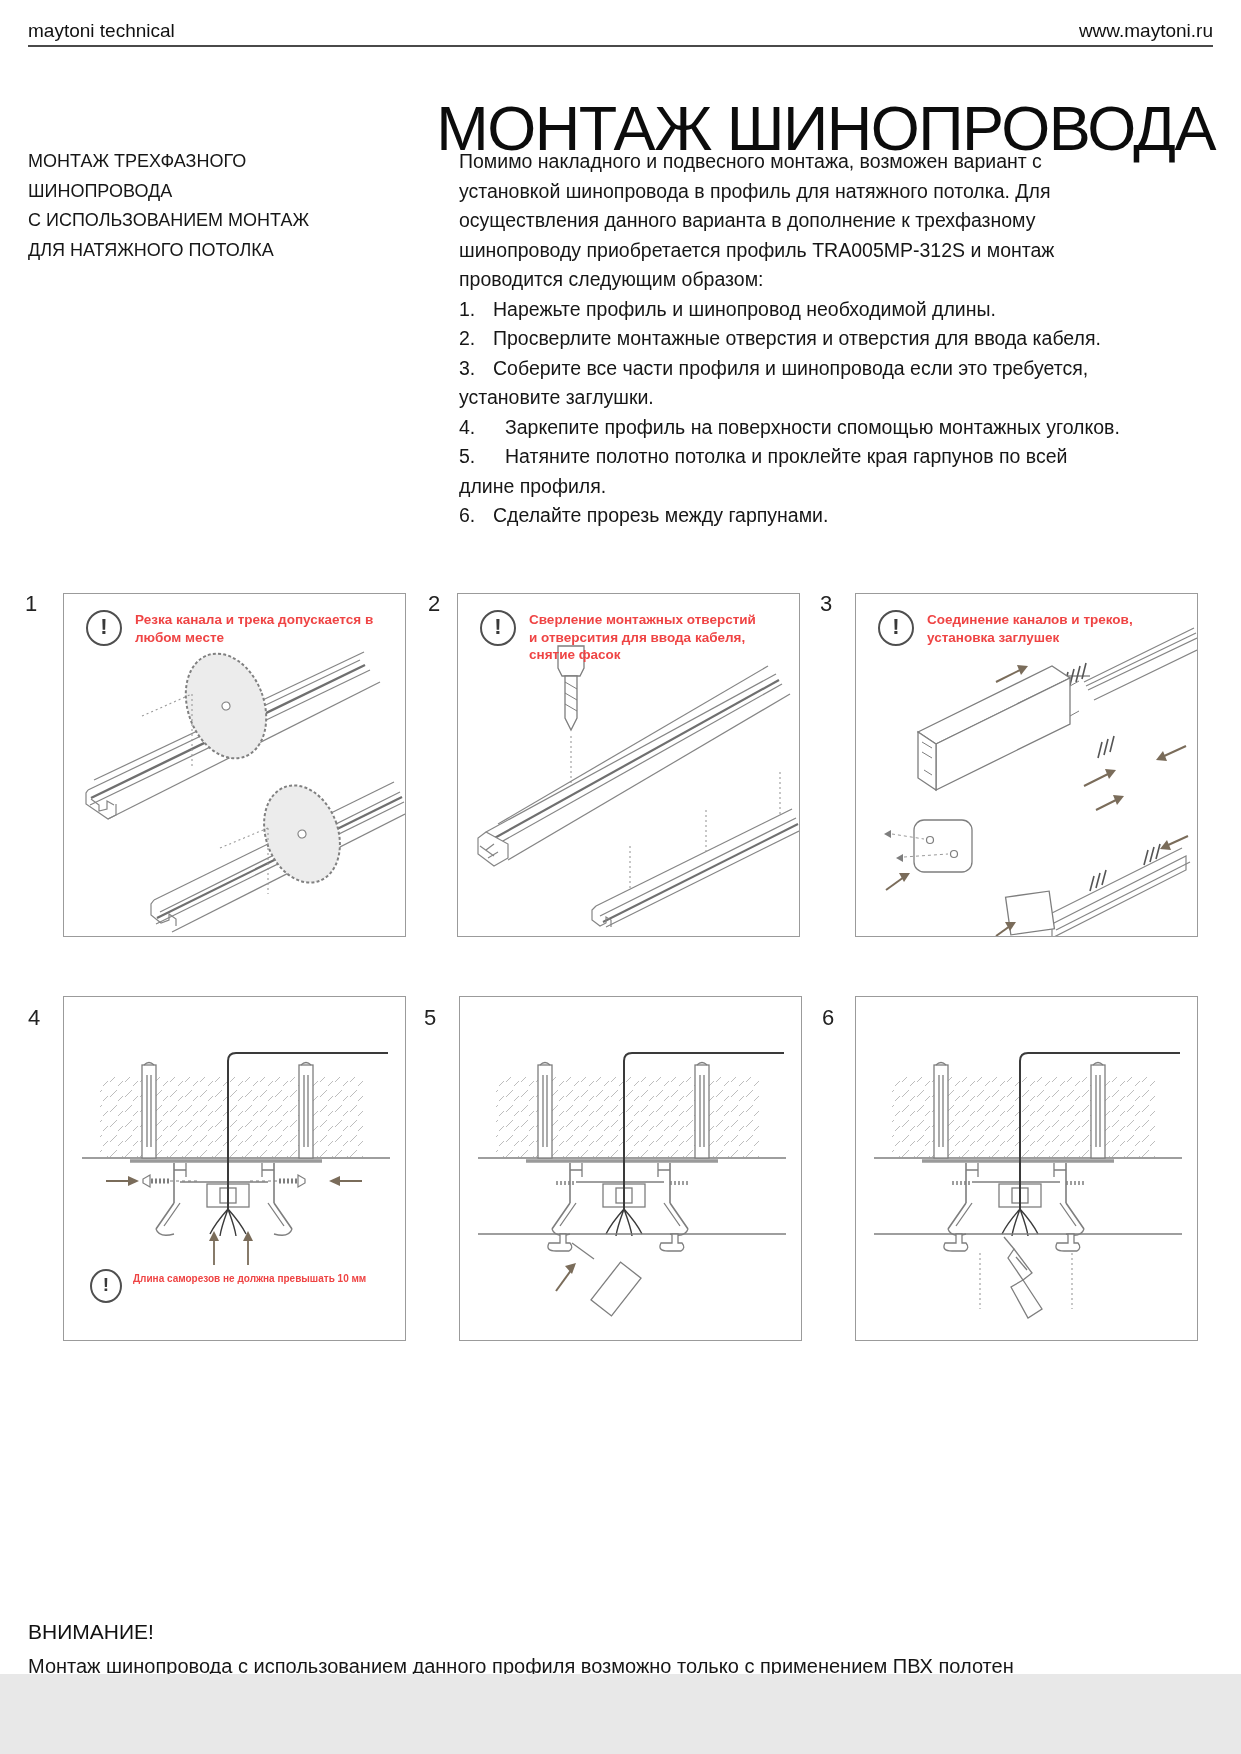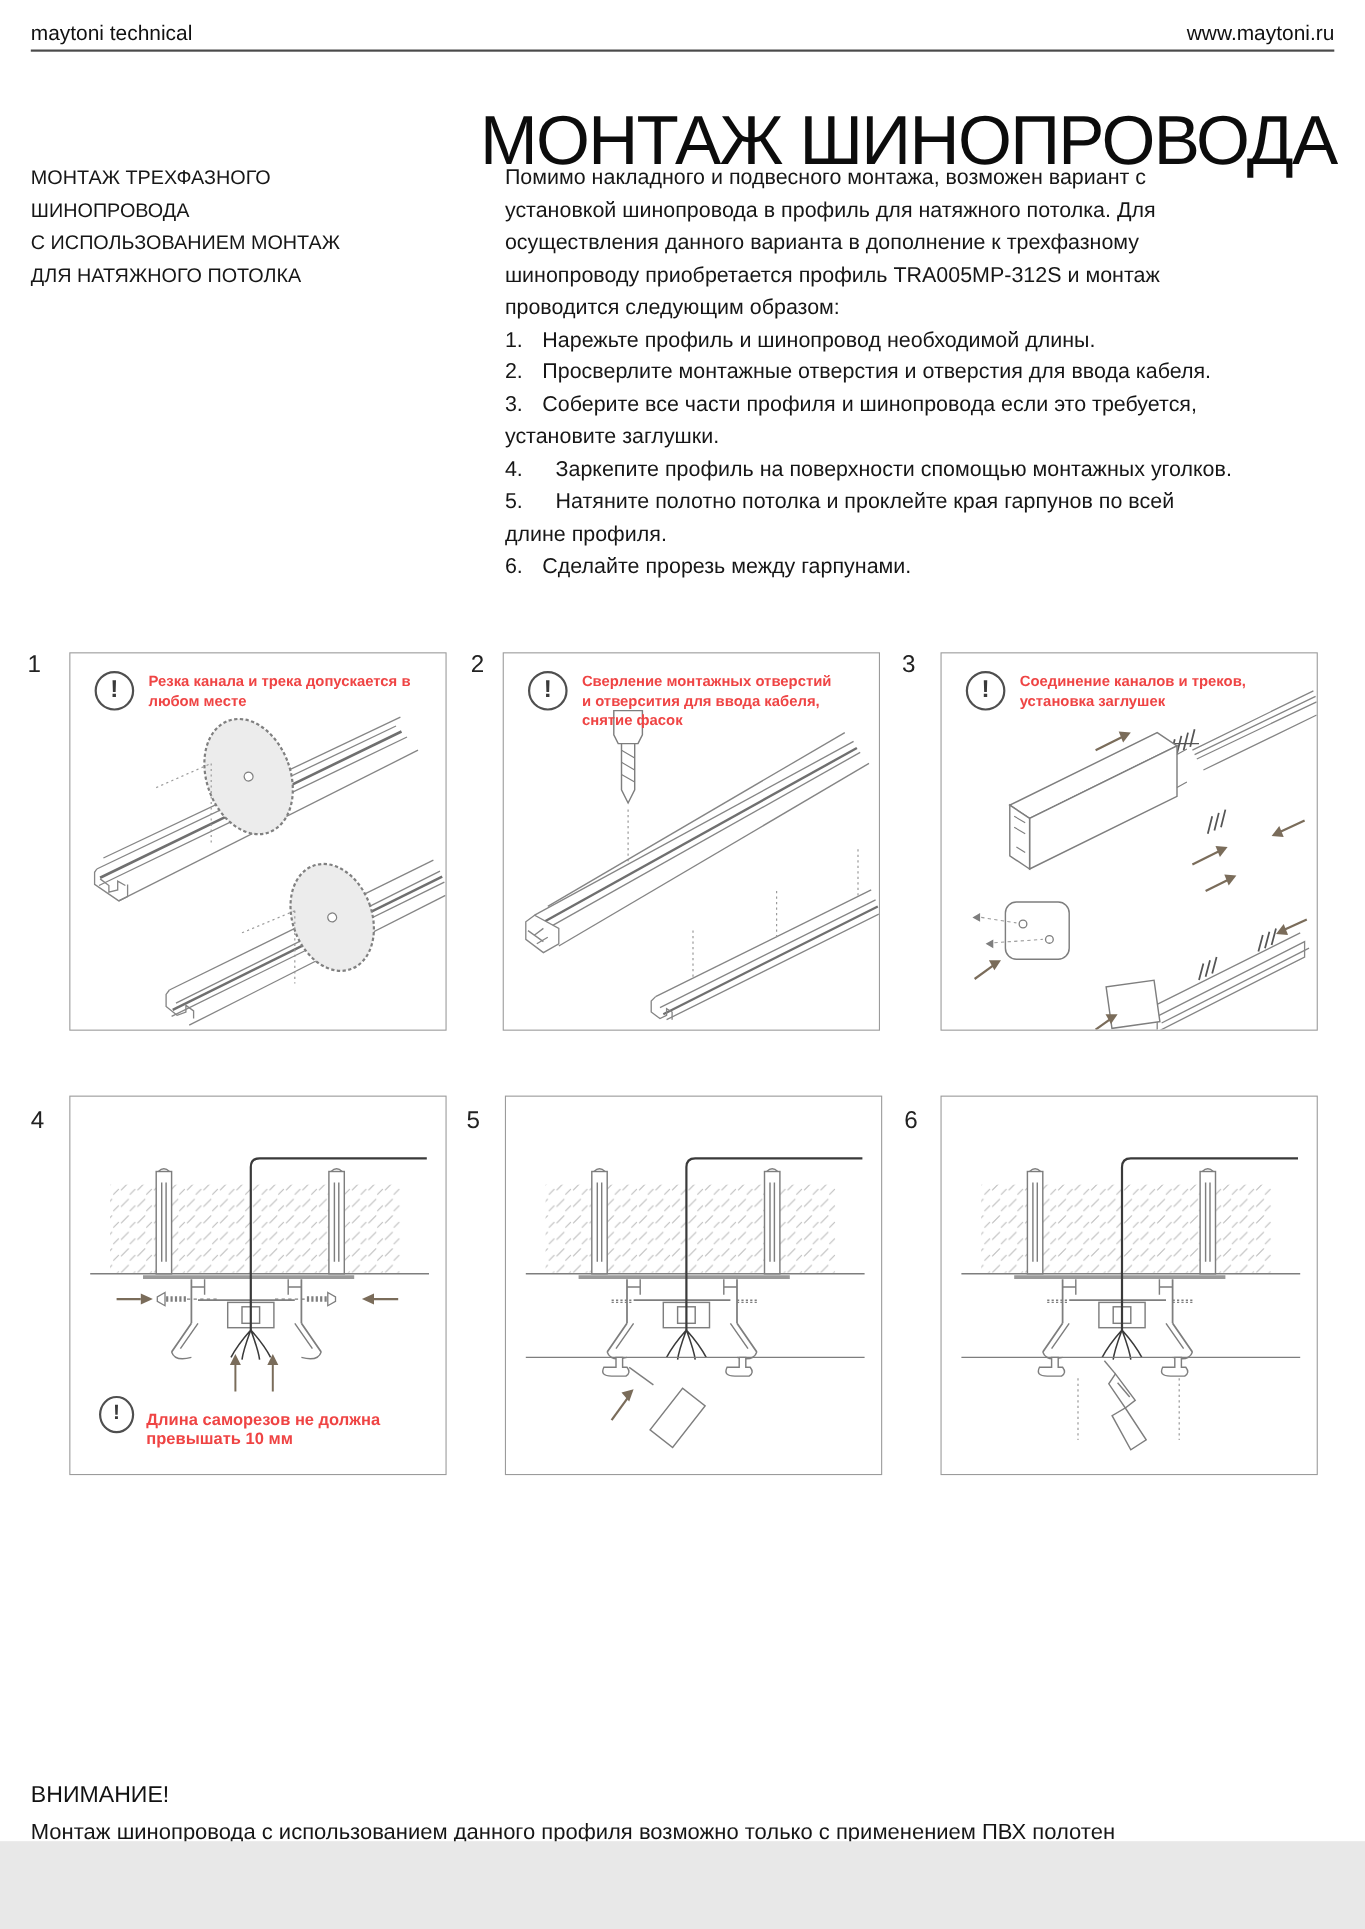--- a/index.html
+++ b/index.html
@@ -23,21 +23,21 @@
   .p4{left:63px;top:996px}.p5{left:459px;top:996px}.p6{left:855px;top:996px}
   .pnum{position:absolute;font-size:22px;color:#222;}
   .num1{left:25px;top:591px}.num2{left:428px;top:591px}.num3{left:820px;top:591px}
   .num4{left:28px;top:1005px}.num5{left:424px;top:1005px}.num6{left:822px;top:1005px}
   .pnote{position:absolute;left:22px;top:16px;display:flex;gap:13px;align-items:flex-start;}
   .pnote.bottom{left:26px;top:272px;gap:11px;}
   .picon{flex:0 0 auto;width:32px;height:32px;border:2px solid #4f4f4f;border-radius:50%;
          text-align:center;line-height:30px;font-weight:bold;font-size:22px;color:#3a3a3a;background:#fff;}
   .pnote.bottom .picon{width:28px;height:30px;line-height:28px;font-size:19px;border-radius:50%;}
   .ptext{font-size:13.5px;font-weight:bold;color:#ef4444;line-height:17.5px;padding-top:1px;}
-  .w1{width:245px}.w2{width:232px}.w3{width:232px}.w4{width:268px;font-size:15px;margin-top:12px;}
+  .w1{width:245px}.w2{width:232px}.w3{width:232px}.w4{width:268px;font-size:10px;}
   .dsvg{position:absolute;left:0;top:0;width:100%;height:100%;}
   .footer-title{position:absolute;left:28px;top:1620px;font-size:21px;color:#111;}
   .footer-text{position:absolute;left:28px;top:1650px;width:1085px;font-size:20px;line-height:32px;color:#161616;}
 </style>
 </head>
 <body>
 
 <svg width="0" height="0" style="position:absolute" aria-hidden="true">
   <defs>
     <pattern id="hatch" width="15" height="15" patternUnits="userSpaceOnUse">

